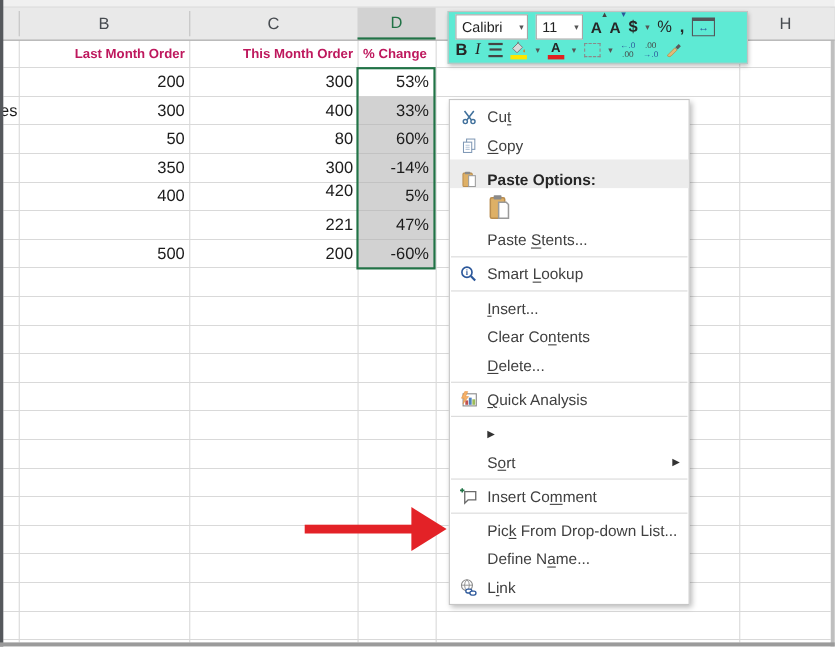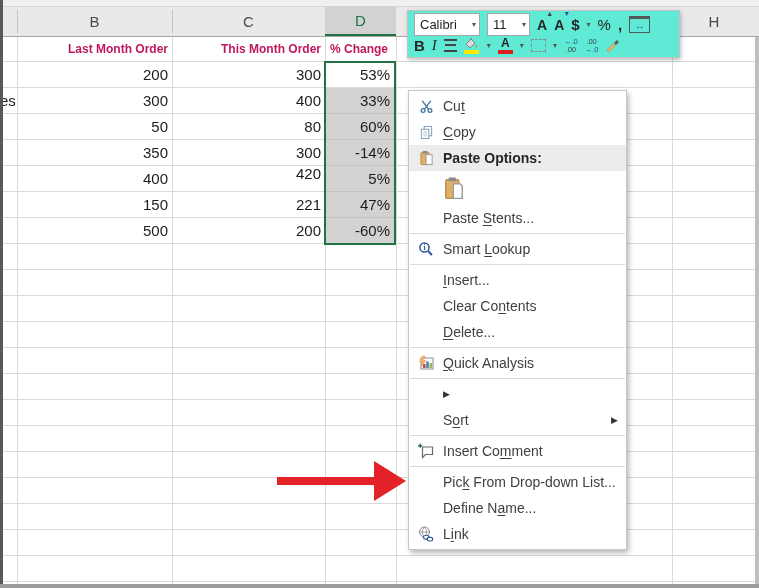--- a/index.html
+++ b/index.html
@@ -58,21 +58,21 @@
 
   
   .menu{position:absolute;left:408px;top:90px;width:219px;background:#fff;border:1px solid #c6c6c6;
         box-shadow:2px 3px 5px rgba(0,0,0,.28);z-index:5;box-sizing:border-box;padding:2px 0;}
   .mi{display:flex;align-items:center;height:26px;font-size:14px;color:#404040;cursor:default;}
   .mi .ic{width:34px;display:flex;align-items:center;justify-content:center;flex:none;}
   .mi .lbl{flex:1;white-space:nowrap;}
   .mi .key{text-decoration:underline;text-underline-offset:2px;}
   .mi .sub{margin-right:8px;font-size:9px;color:#333;}
   .mi.hl{background:#d0d0d0;}
-  .mi.hdr-row{background:#ececec;font-weight:bold;color:#262626;}
+  .mi.hdr-row{background:#ececec;font-weight:bold;color:#262626;align-items:flex-end;}
   .paste-row{display:flex;align-items:center;height:34px;}
   .paste-row .pad{width:34px;flex:none;}
   .menu-sep{height:1px;background:#d9d9d9;margin:2px 1px;}
 
   
   .arrow{position:absolute;z-index:7;pointer-events:none;}
   .arrow .shaft{position:absolute;left:277px;top:477px;width:100px;height:8px;background:#e32227;}
   .arrow .head{position:absolute;left:374px;top:461px;width:0;height:0;
                border-left:32px solid #e32227;border-top:20px solid transparent;border-bottom:20px solid transparent;}
 </style>
@@ -126,21 +126,20 @@
   <div class="cell rt" style="left:326px;top:114px;width:64px">60%</div>
 
   <div class="cell rt" style="left:18px;top:140px;width:150px">350</div>
   <div class="cell rt" style="left:173px;top:140px;width:148px">300</div>
   <div class="cell rt" style="left:326px;top:140px;width:64px">-14%</div>
 
   <div class="cell rt" style="left:18px;top:166px;width:150px">400</div>
   <div class="cell rt" style="left:173px;top:161px;width:148px">420</div>
   <div class="cell rt" style="left:326px;top:166px;width:64px">5%</div>
 
-  <div class="cell rt" style="left:18px;top:192px;width:150px">150</div>
   <div class="cell rt" style="left:173px;top:192px;width:148px">221</div>
   <div class="cell rt" style="left:326px;top:192px;width:64px">47%</div>
 
   <div class="cell rt" style="left:18px;top:218px;width:150px">500</div>
   <div class="cell rt" style="left:173px;top:218px;width:148px">200</div>
   <div class="cell rt" style="left:326px;top:218px;width:64px">-60%</div>
 
   <div class="sel-border"></div>
 
   <div class="mini-toolbar">

